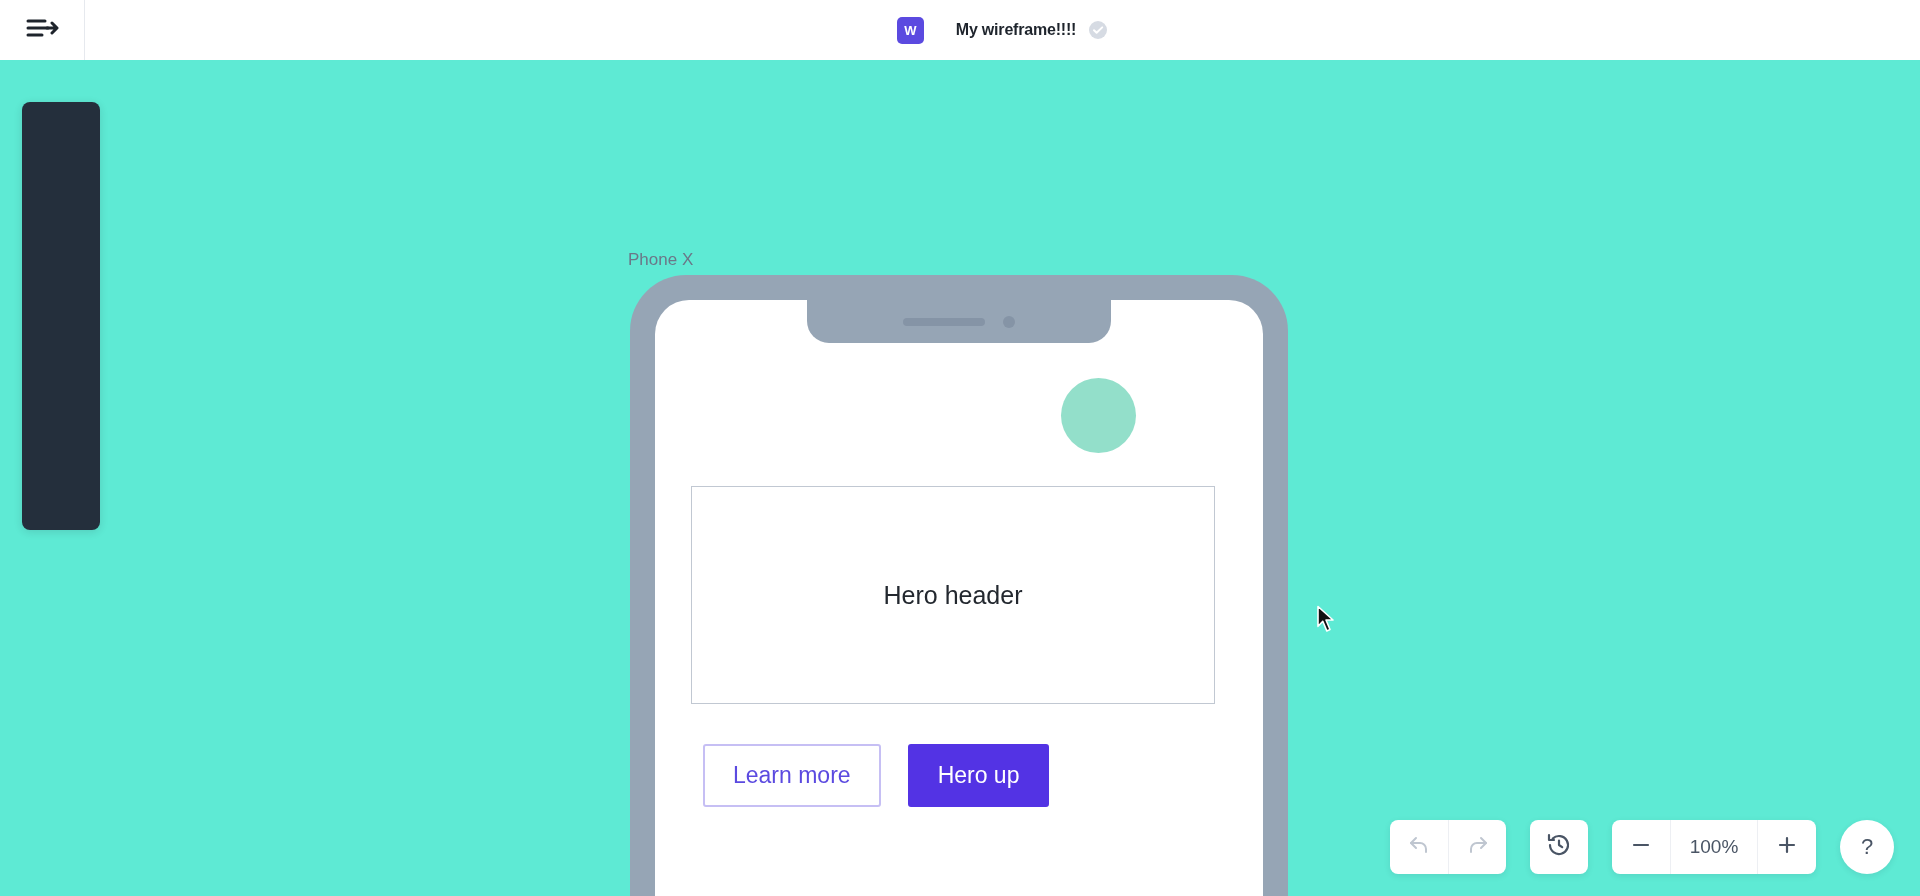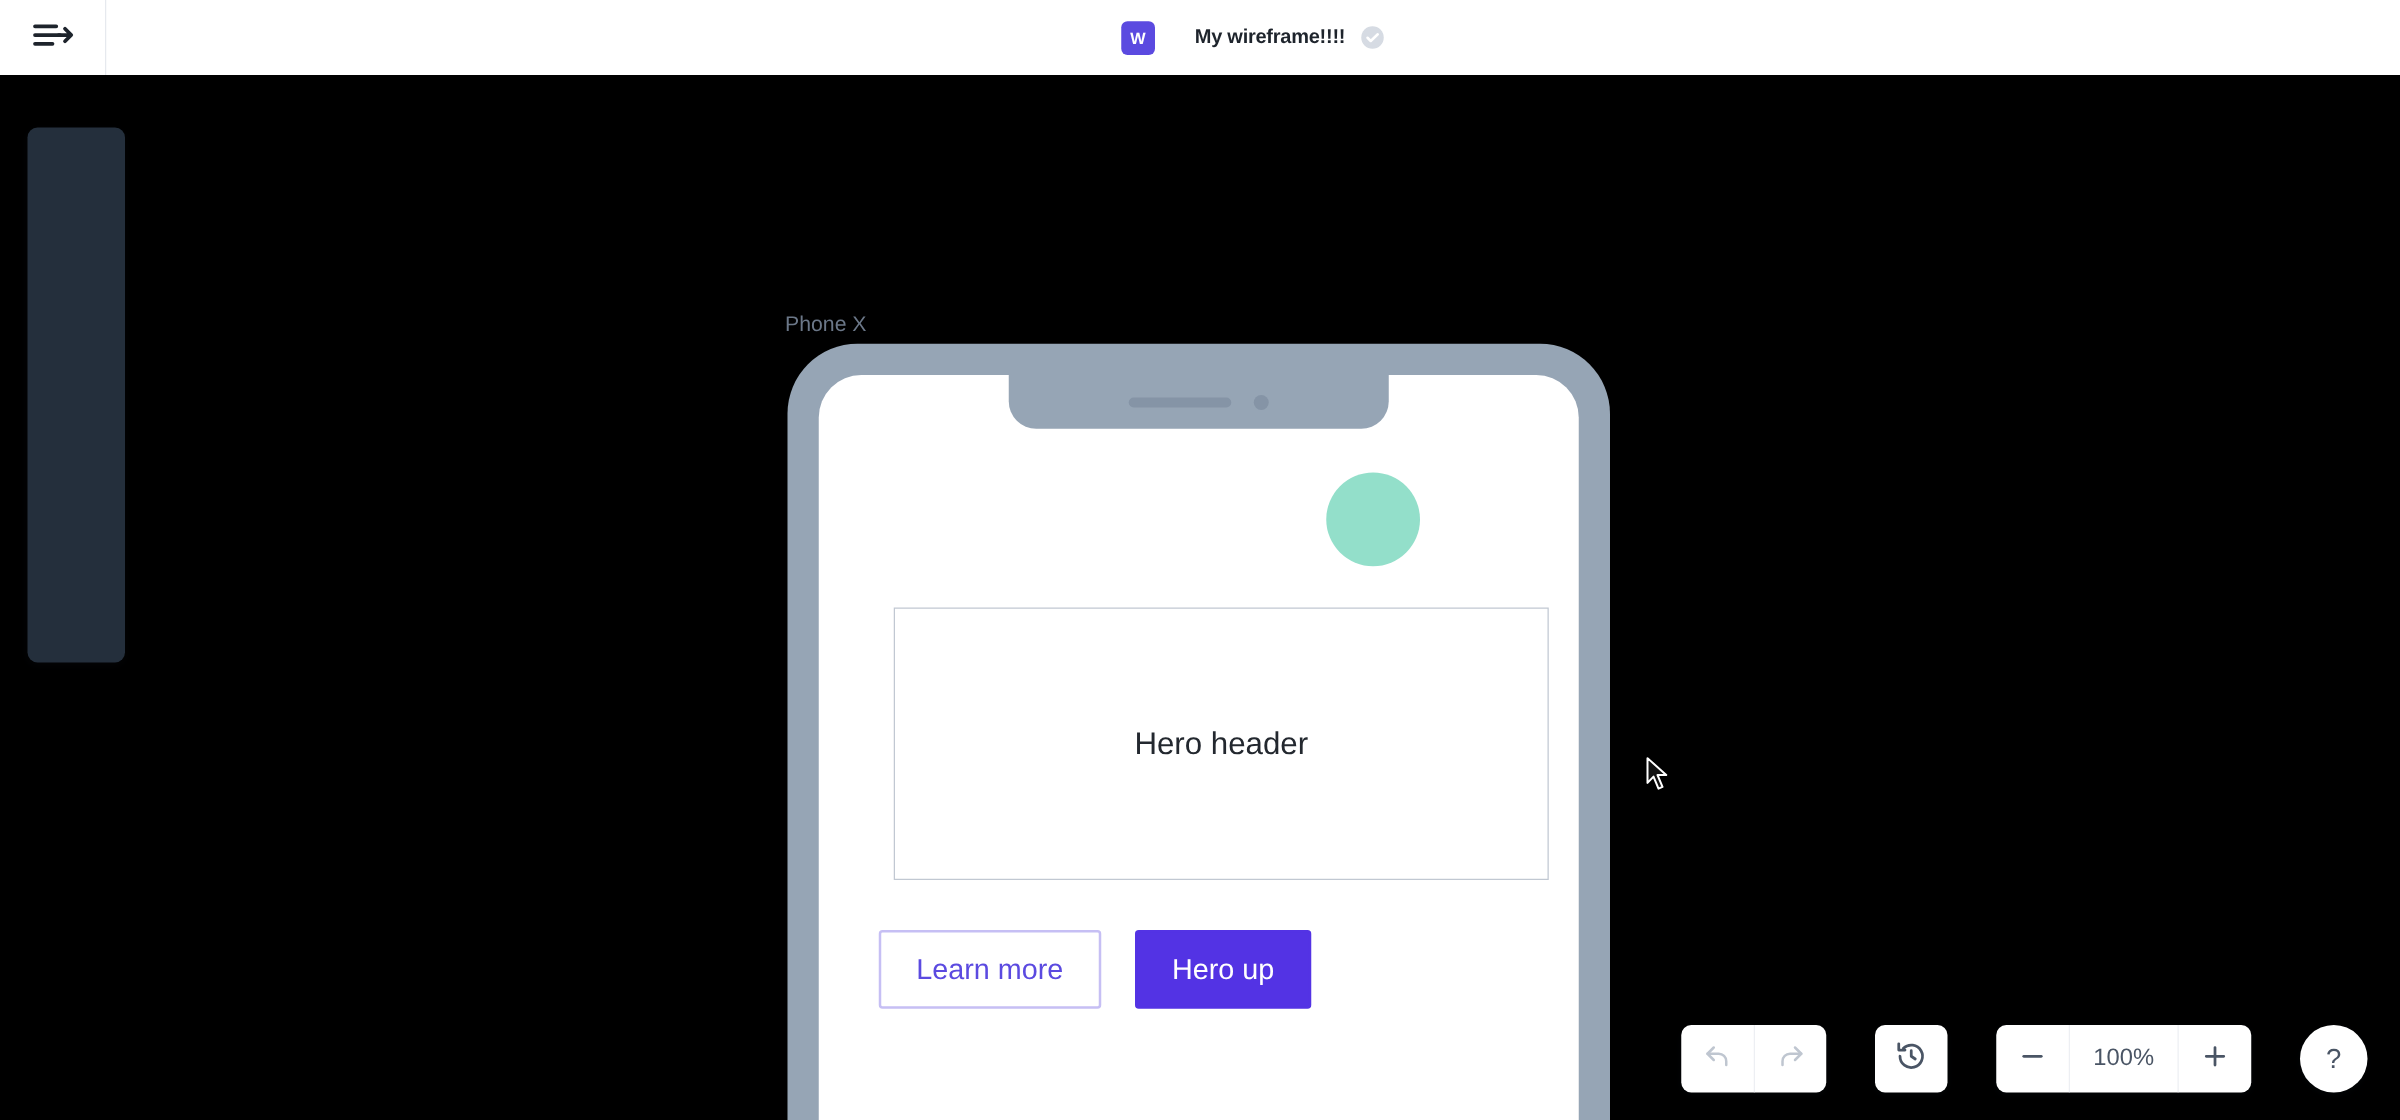--- a/index.html
+++ b/index.html
@@ -55,21 +55,21 @@
     background:#CE २; background:#CD2A4F;
     color:#fff; font-size:16px; font-weight:bold;
     display:flex; align-items:center; justify-content:center;
     letter-spacing:0.3px;
   }
 
   
   .canvas {
     position:absolute; top:60px; left:0;
     width:1920px; height:836px;
-    background:#000000;
+    background:#5eead4;
     overflow:hidden;
   }
 
   
   .left-panel {
     position:absolute; left:22px; top:42px;
     width:78px; height:428px;
     background:#242F3C;
     border-radius:8px;
     box-shadow:0 2px 8px rgba(25,35,50,0.14);
@@ -114,21 +114,21 @@
   .mint-circle {
     position:absolute; top:78px; left:406px;
     width:75px; height:75px; border-radius:50%;
     background:#93DFCA;
   }
   .hero-box {
     position:absolute; top:186px; left:36px;
     width:524px; height:218px;
     border:1px solid #C1C8D2;
     background:#FFFFFF;
-    display:flex; align-items:center; justify-content:center;margin-left:24px;
+    display:flex; align-items:center; justify-content:center;
   }
   .hero-text { font-size:25px; color:#23282F; }
   .btn-row {
     position:absolute; top:444px; left:48px;
     display:flex; align-items:center; gap:27px;
   }
   .btn {
     height:63px; padding:0 28px;
     display:flex; align-items:center; justify-content:center;
     font-size:23px; border-radius:3px; cursor:pointer;
@@ -138,21 +138,21 @@
     border:2px solid #C6BFF4;
   }
   .btn-primary {
     background:#5333E4; color:#FFFFFF;
     border:2px solid #5333E4;
   }
 
   
   .bottom-bar {
     position:absolute; right:26px; bottom:22px;
-    display:flex; align-items:center; gap:39px;
+    display:flex; align-items:center; gap:24px;
   }
   .pill {
     background:#FFFFFF; border-radius:8px;
     box-shadow:0 2px 6px rgba(30,45,70,0.10);
     display:flex; align-items:stretch; overflow:hidden;
   }
   .pill-btn {
     width:58px; height:54px;
     display:flex; align-items:center; justify-content:center;
     cursor:pointer;

